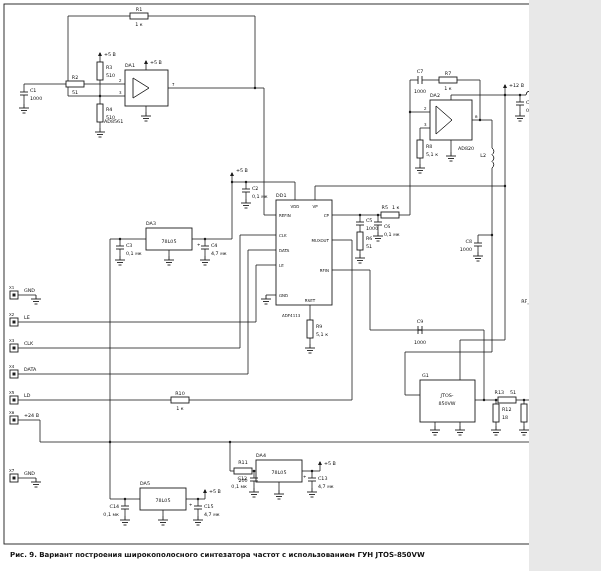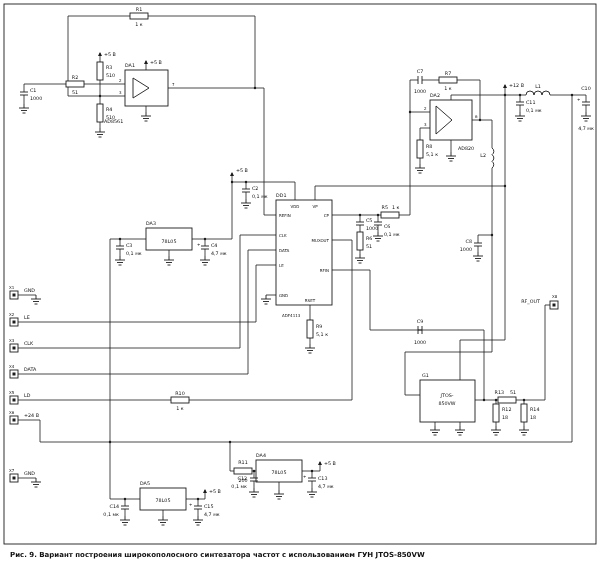--- a/index.html
+++ b/index.html
@@ -1,16 +1,16 @@
 <!DOCTYPE html>
 <html><head>
 <meta charset="utf-8">
 <style>
   html,body{margin:0;padding:0;background:#e8e8e8;}
-  #page{position:relative;width:601px;height:571px;background:#ffffff;overflow:hidden;text-align:center;}
+  #page{position:relative;width:529px;height:571px;background:#ffffff;overflow:hidden;text-align:center;}
   svg{position:absolute;left:0;top:0;}
   .w{stroke:#1c1c1c;stroke-width:0.8;fill:none;}
   .box{stroke:#1c1c1c;stroke-width:0.9;fill:#ffffff;}
   .sym{stroke:#1c1c1c;stroke-width:0.9;fill:none;}
   .dotj{fill:#1c1c1c;stroke:none;}
   text{fill:#111;font-family:"DejaVu Sans",sans-serif;}
   .t{font-size:4.8px;}
   .tn{font-size:4px;}
   .tc{font-size:7px;font-weight:bold;}
   .mid{text-anchor:middle;}

